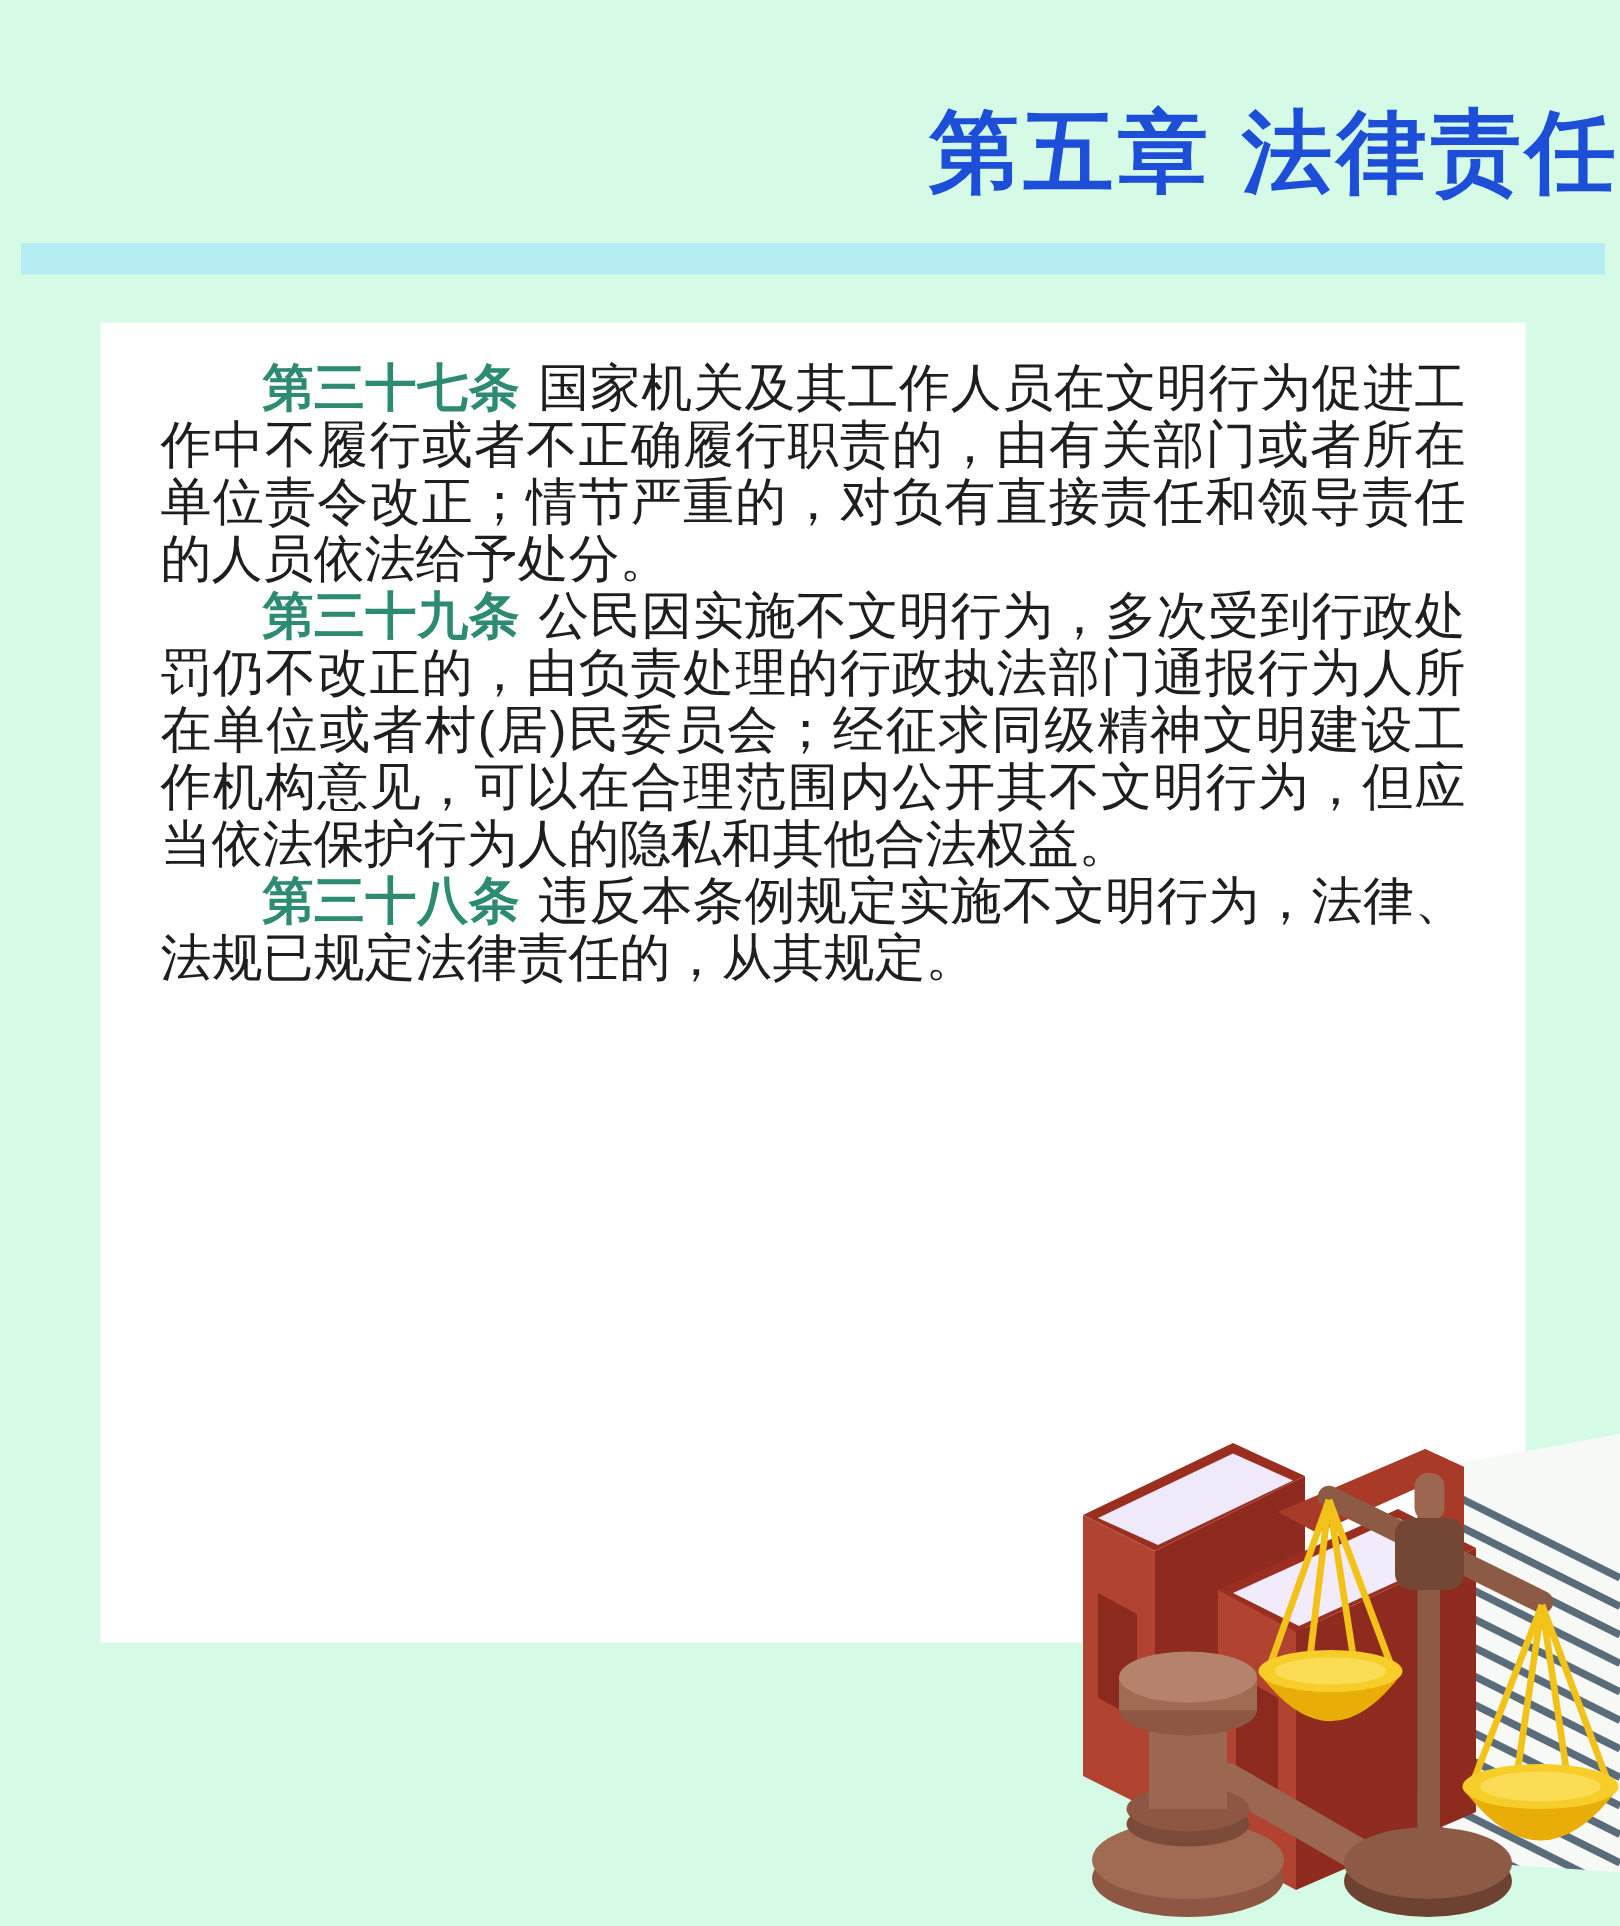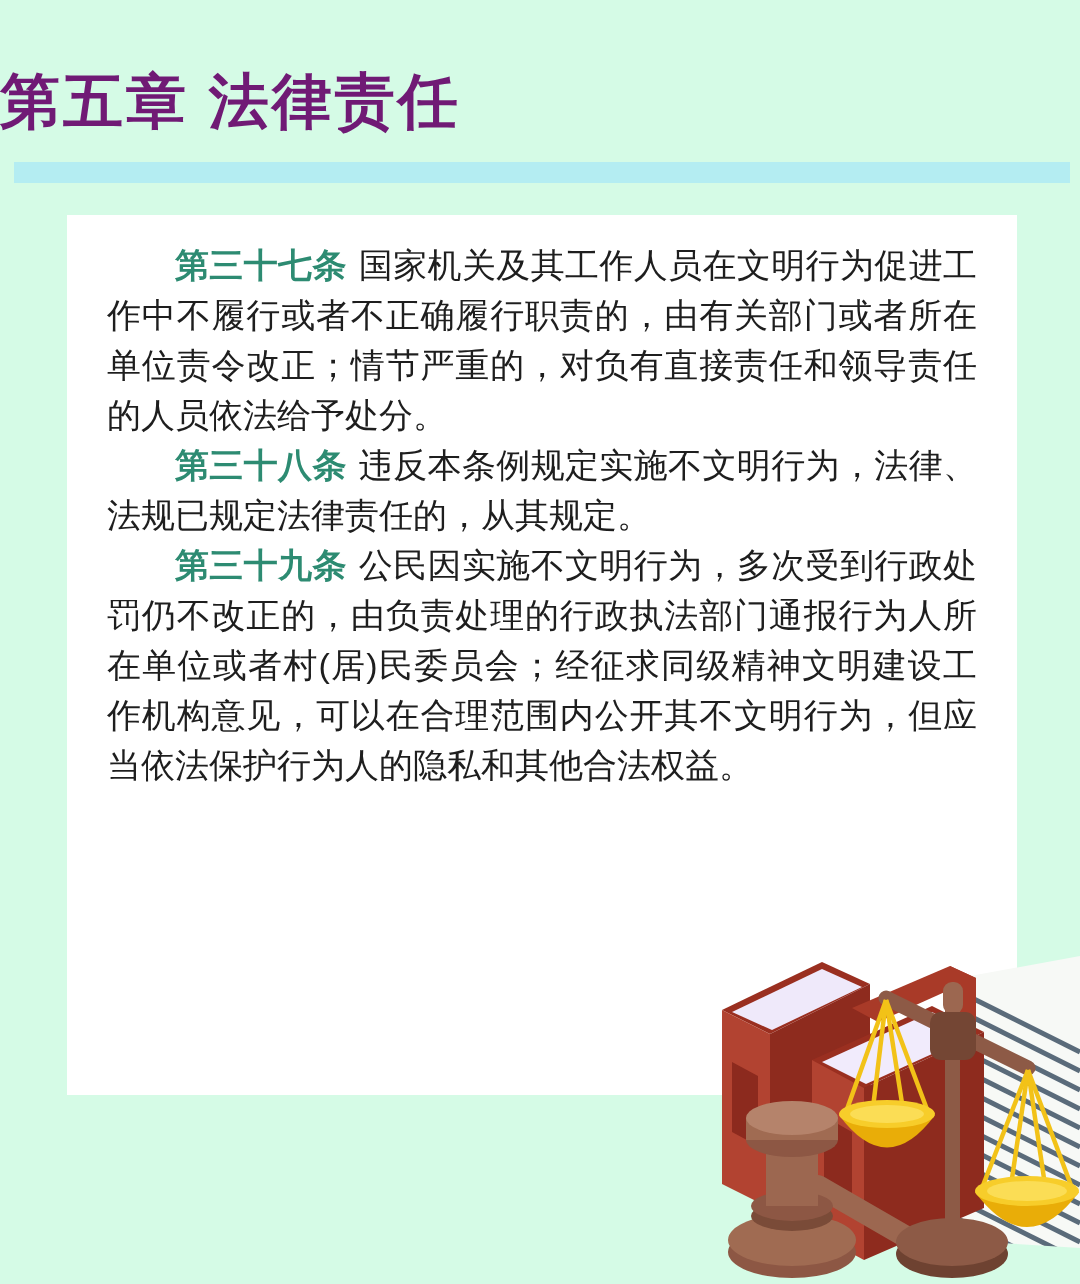--- a/index.html
+++ b/index.html
@@ -6,42 +6,42 @@
   html, body { width: 1080px; height: 1284px; }
   body {
     position: relative;
     background: #d5fbe6;
     font-family: "Liberation Sans", "DejaVu Sans", sans-serif;
     overflow: hidden;
   }
   .page-title {
     position: absolute;
     top: 62px; left: 0; width: 1080px;
-    text-align: left;
+    text-align: right;
     font-size: 60px;
     font-weight: bold;
     letter-spacing: 3px;
-    color: #701a75;
+    color: #1d4ed8;
   }
   .divider-bar {
     position: absolute;
     top: 162px; left: 14px;
     width: 1056px; height: 21px;
     background: #b4edf2;
   }
   .content-card {
     position: absolute;
     left: 67px; top: 215px;
     width: 950px; height: 880px;
     background: #ffffff;
     padding: 25px 40px 0 40px;
   }
   .article {
     font-size: 34px;
-    line-height: 50px;
+    line-height: 38px;
     color: #1e1e1e;
     text-align: justify;
     text-indent: 2em;
   }
   .art-num {
     color: #2d8b72;
     font-weight: bold;
     margin-right: 12px;
   }
   .illustration {
@@ -52,22 +52,22 @@
 </style>
 </head>
 <body>
 
 <h1 class="page-title">第五章 法律责任</h1>
 
 <div class="divider-bar"></div>
 
 <div class="content-card">
   <p class="article"><span class="art-num">第三十七条</span><span class="art-text">国家机关及其工作人员在文明行为促进工作中不履行或者不正确履行职责的，由有关部门或者所在单位责令改正；情节严重的，对负有直接责任和领导责任的人员依法给予处分。</span></p>
+  <p class="article"><span class="art-num">第三十九条</span><span class="art-text">公民因实施不文明行为，多次受到行政处罚仍不改正的，由负责处理的行政执法部门通报行为人所在单位或者村(居)民委员会；经征求同级精神文明建设工作机构意见，可以在合理范围内公开其不文明行为，但应当依法保护行为人的隐私和其他合法权益。</span></p>
   <p class="article"><span class="art-num">第三十八条</span><span class="art-text">违反本条例规定实施不文明行为，法律、法规已规定法律责任的，从其规定。</span></p>
-  <p class="article"><span class="art-num">第三十九条</span><span class="art-text">公民因实施不文明行为，多次受到行政处罚仍不改正的，由负责处理的行政执法部门通报行为人所在单位或者村(居)民委员会；经征求同级精神文明建设工作机构意见，可以在合理范围内公开其不文明行为，但应当依法保护行为人的隐私和其他合法权益。</span></p>
 </div>
 
 <svg class="illustration" viewBox="0 0 380 334" xmlns="http://www.w3.org/2000/svg">
   <defs>
     <clipPath id="paperClip">
       <polygon points="248,30 380,6 380,298 254,290"></polygon>
     </clipPath>
   </defs>
 
   <g>

